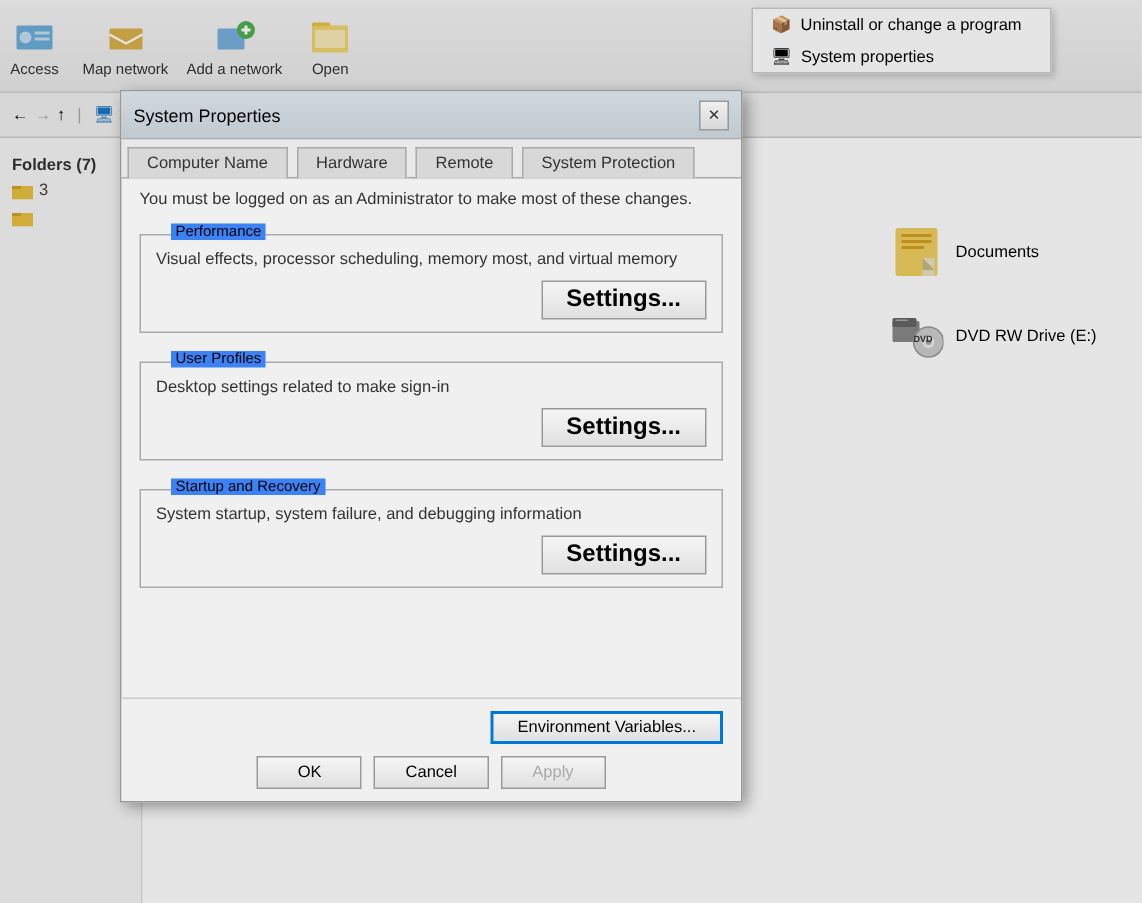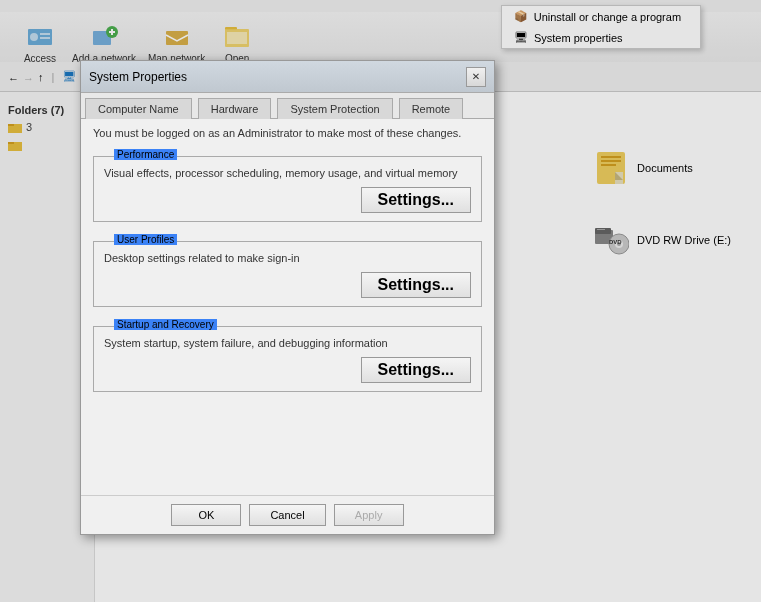--- a/index.html
+++ b/index.html
@@ -18,28 +18,28 @@
       position: absolute;
       top: 0; left: 0;
       width: 761px;
       height: 602px;
       background: #f0f0f0;
     }
 
     
     .toolbar {
       position: absolute;
-      top: 12px; left: 0;
+      top: 0; left: 0;
       width: 761px;
       height: 62px;
       background: linear-gradient(to bottom, #f5f5f5, #e8e8e8);
       border-bottom: 1px solid #ccc;
       display: flex;
       align-items: center;
-      padding: 0 20px;
+      padding: 0 3px;
       gap: 12px;
     }
 
     .toolbar-item {
       display: flex;
       flex-direction: column;
       align-items: center;
       font-size: 10px;
       color: #333;
       min-width: 40px;
@@ -134,21 +134,21 @@
       margin-bottom: 8px;
     }
 
     
     .right-items {
       position: absolute;
       top: 150px;
       right: 30px;
       display: flex;
       flex-direction: column;
-      gap: 36px;
+      gap: 20px;
     }
 
     .file-item {
       display: flex;
       align-items: center;
       gap: 8px;
       font-size: 11px;
     }
 
     
@@ -345,36 +345,36 @@
           <circle cx="8" cy="14" r="4" fill="#fff" opacity="0.6"></circle>
           <rect x="14" y="10" width="10" height="2" fill="#fff" opacity="0.6"></rect>
           <rect x="14" y="14" width="10" height="2" fill="#fff" opacity="0.6"></rect>
         </svg>
       </div>
       <span>Access</span>
     </div>
     <div class="toolbar-item">
       <div class="toolbar-icon">
         <svg width="28" height="28" viewBox="0 0 28 28">
+          <rect x="3" y="8" width="22" height="14" rx="1" fill="#d4a020" opacity="0.8"></rect>
+          <path d="M3 12 L14 18 L25 12" stroke="#fff" stroke-width="1.5" fill="none"></path>
+        </svg>
+      </div>
+      <span>Map network</span>
+    </div>
+    <div class="toolbar-item">
+      <div class="toolbar-icon">
+        <svg width="28" height="28" viewBox="0 0 28 28">
           <rect x="3" y="8" width="18" height="14" rx="1" fill="#5aa0d8" opacity="0.8"></rect>
           <circle cx="22" cy="9" r="6" fill="#4CAF50"></circle>
           <rect x="19" y="8" width="6" height="2" fill="white"></rect>
           <rect x="21" y="6" width="2" height="6" fill="white"></rect>
         </svg>
       </div>
       <span>Add a network</span>
-    </div>
-    <div class="toolbar-item">
-      <div class="toolbar-icon">
-        <svg width="28" height="28" viewBox="0 0 28 28">
-          <rect x="3" y="8" width="22" height="14" rx="1" fill="#d4a020" opacity="0.8"></rect>
-          <path d="M3 12 L14 18 L25 12" stroke="#fff" stroke-width="1.5" fill="none"></path>
-        </svg>
-      </div>
-      <span>Map network</span>
     </div>
     <div class="toolbar-item">
       <div class="toolbar-icon">
         <svg width="28" height="28" viewBox="0 0 28 28">
           <rect x="2" y="4" width="12" height="3" rx="1" fill="#e8c040"></rect>
           <rect x="2" y="6" width="24" height="18" rx="1" fill="#f0d060" opacity="0.9"></rect>
           <rect x="4" y="9" width="20" height="12" fill="#fff" opacity="0.5"></rect>
         </svg>
       </div>
       <span>Open</span>
@@ -480,50 +480,51 @@
   </div>
 
   <div class="tabs">
     <div class="tab">
       <span>Computer Name</span>
     </div>
     <div class="tab">
       <span>Hardware</span>
     </div>
     <div class="tab">
+      <span>Remote</span>
+    </div>
+    <div class="tab">
       <span>System Protection</span>
-    </div>
-    <div class="tab">
-      <span>Remote</span>
     </div>
   </div>
 
   <div class="dialog-body">
 
     <div class="admin-notice">You must be logged on as an Administrator to make most of these changes.</div>
 
     <div class="group-box">
       <span class="group-box-title">Performance</span>
-      <p class="group-box-text">Visual effects, processor scheduling, memory usage, and virtual memory</p>
+      <p class="group-box-text">Visual effects, processor scheduling, memory most, and virtual memory</p>
       <button class="settings-btn">Settings...</button>
     </div>
 
     <div class="group-box">
       <span class="group-box-title">User Profiles</span>
       <p class="group-box-text">Desktop settings related to make sign-in</p>
       <button class="settings-btn">Settings...</button>
     </div>
 
     <div class="group-box">
       <span class="group-box-title">Startup and Recovery</span>
       <p class="group-box-text">System startup, system failure, and debugging information</p>
       <button class="settings-btn">Settings...</button>
     </div>
   </div>
 
   <div class="dialog-footer">
+    <button class="env-vars-btn">Environment Variables...</button>
     <div class="footer-buttons">
       <button class="footer-btn">OK</button>
       <button class="footer-btn">Cancel</button>
       <button class="footer-btn disabled">Apply</button>
     </div>
   </div>
 </div>
 
 </body></html>

